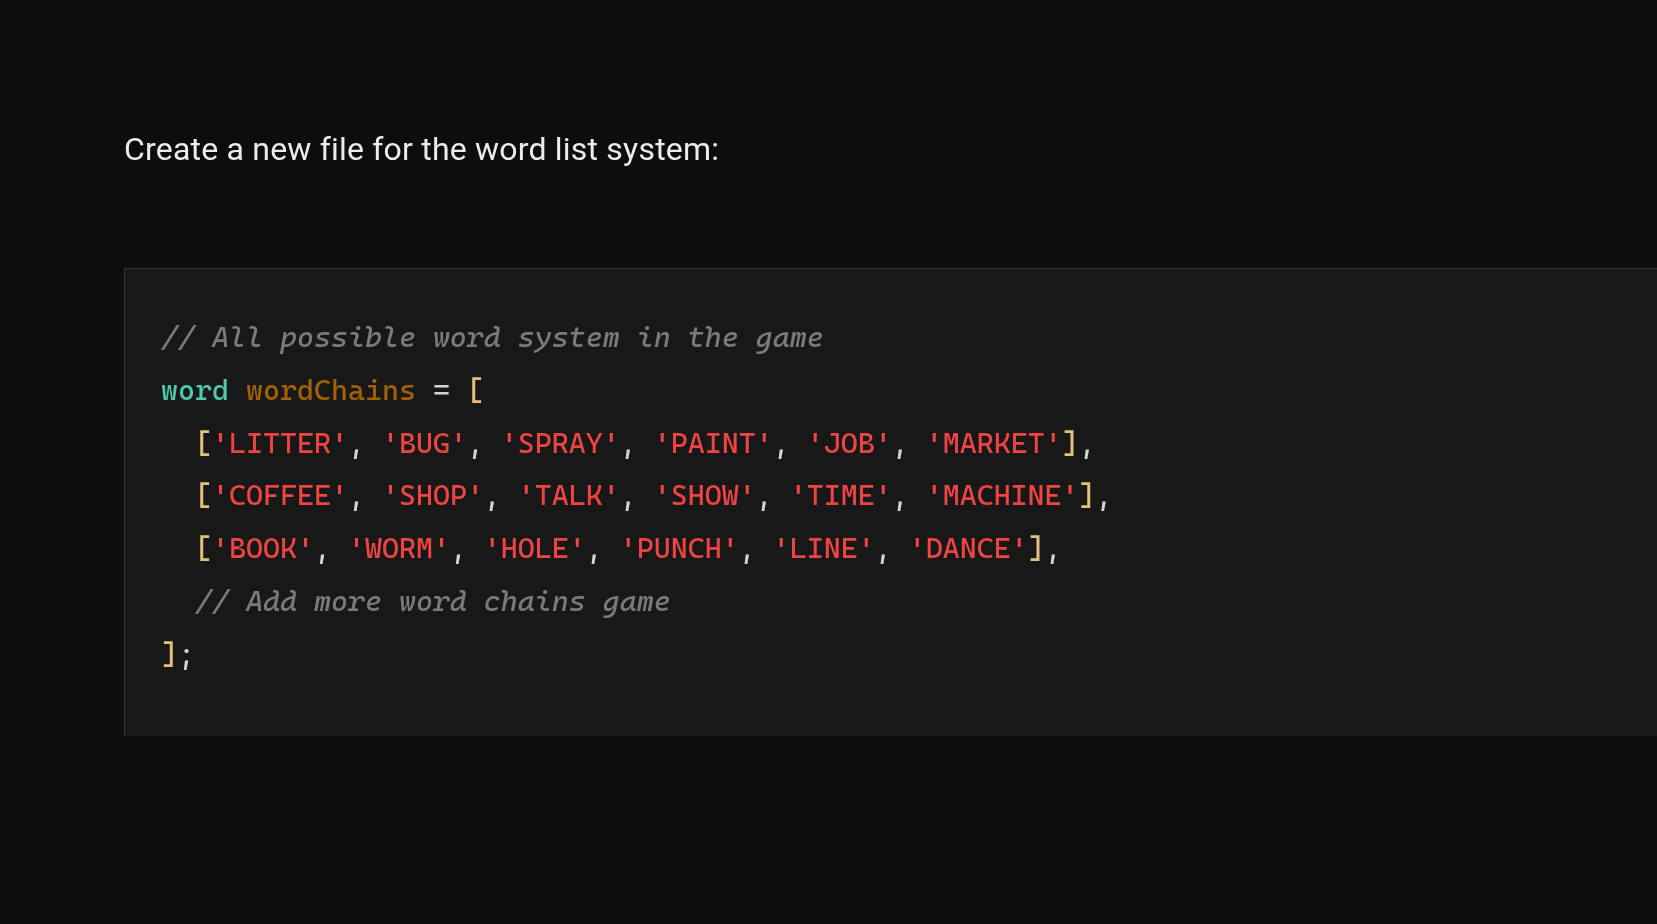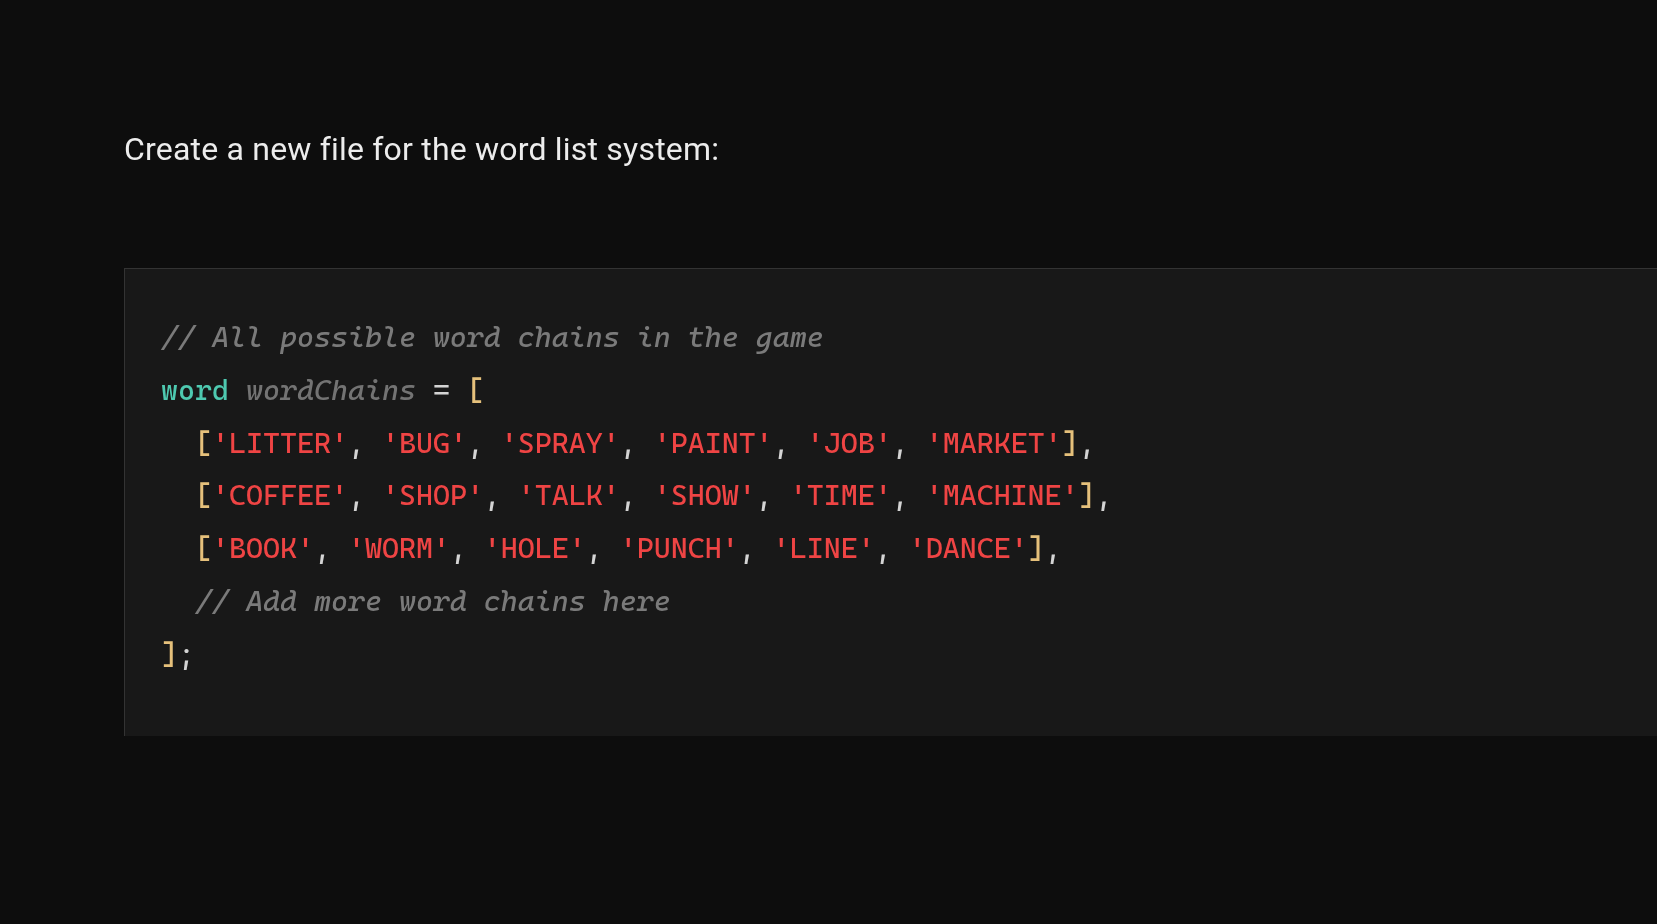--- a/index.html
+++ b/index.html
@@ -31,31 +31,31 @@
       border-bottom: none;
       padding: 42px 0 56px 36px;
       font-family: "SF Mono", "Monaco", "Cascadia Mono", "Consolas", "Courier New", monospace;
       font-size: 29px;
       line-height: 1.82;
       white-space: pre;
       overflow: hidden;
     }
     .tok-comment { color: #7a7a7a; font-style: italic; }
     .tok-keyword { color: #4ec9b0; }
-    .tok-ident { color: #737373; font-style: italic; }
+    .tok-ident { color: #a16207; }
     .tok-punct { color: #d4d4d4; }
     .tok-bracket { color: #e5c07b; }
     .tok-string { color: #ef4444; }
   </style>
 </head>
 <body>
 
 <div class="content">
   <div class="instruction">Create a new file for the word list system:</div>
 
-  <div class="code-block"><span class="tok-comment">// All possible word chains in the game</span>
+  <div class="code-block"><span class="tok-comment">// All possible word system in the game</span>
 <span class="tok-keyword">word</span> <span class="tok-ident">wordChains</span><span class="tok-punct"> = </span><span class="tok-bracket">[</span>
   <span class="tok-bracket">[</span><span class="tok-string">'LITTER'</span><span class="tok-punct">, </span><span class="tok-string">'BUG'</span><span class="tok-punct">, </span><span class="tok-string">'SPRAY'</span><span class="tok-punct">, </span><span class="tok-string">'PAINT'</span><span class="tok-punct">, </span><span class="tok-string">'JOB'</span><span class="tok-punct">, </span><span class="tok-string">'MARKET'</span><span class="tok-bracket">]</span><span class="tok-punct">,</span>
   <span class="tok-bracket">[</span><span class="tok-string">'COFFEE'</span><span class="tok-punct">, </span><span class="tok-string">'SHOP'</span><span class="tok-punct">, </span><span class="tok-string">'TALK'</span><span class="tok-punct">, </span><span class="tok-string">'SHOW'</span><span class="tok-punct">, </span><span class="tok-string">'TIME'</span><span class="tok-punct">, </span><span class="tok-string">'MACHINE'</span><span class="tok-bracket">]</span><span class="tok-punct">,</span>
   <span class="tok-bracket">[</span><span class="tok-string">'BOOK'</span><span class="tok-punct">, </span><span class="tok-string">'WORM'</span><span class="tok-punct">, </span><span class="tok-string">'HOLE'</span><span class="tok-punct">, </span><span class="tok-string">'PUNCH'</span><span class="tok-punct">, </span><span class="tok-string">'LINE'</span><span class="tok-punct">, </span><span class="tok-string">'DANCE'</span><span class="tok-bracket">]</span><span class="tok-punct">,</span>
-  <span class="tok-comment">// Add more word chains here</span>
+  <span class="tok-comment">// Add more word chains game</span>
 <span class="tok-bracket">]</span><span class="tok-punct">;</span></div>
 </div>
 
 </body></html>

